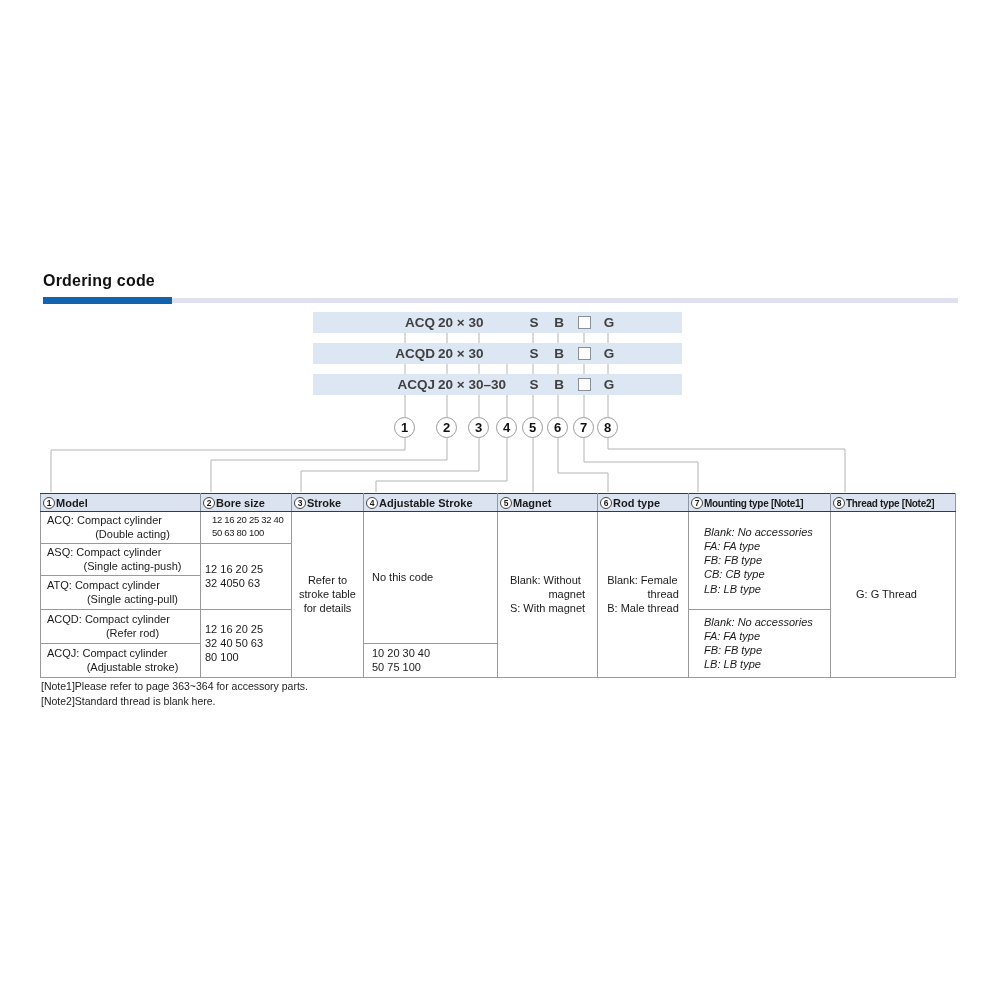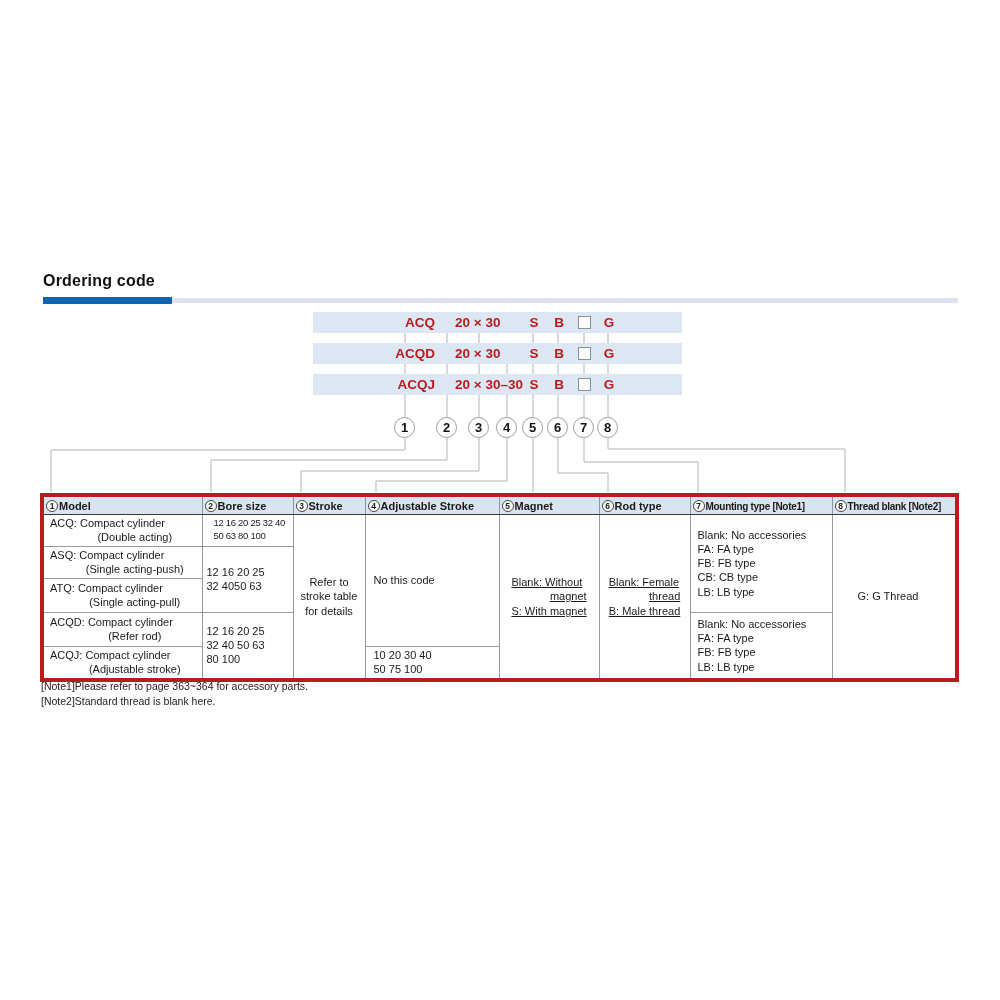--- a/index.html
+++ b/index.html
@@ -6,53 +6,53 @@
   .canvas{position:relative;width:1000px;height:736px;background:#ffffff;
           font-family:"Liberation Sans",sans-serif;color:#1a1a1a;overflow:hidden;}
 
   
   .title{position:absolute;left:43px;top:272px;font-size:16px;font-weight:bold;color:#111;letter-spacing:.2px;}
   .rule-dark{position:absolute;left:43px;top:297px;width:129px;height:7px;background:#1263ae;}
   .rule-light{position:absolute;left:172px;top:298px;width:786px;height:5px;background:#dfe1f2;}
 
   
   .codebar{position:absolute;left:313px;width:369px;height:21px;background:#dce7f3;
-           font-weight:bold;font-size:13.5px;line-height:21px;color:#b91c1c;}
+           font-weight:bold;font-size:13.5px;line-height:21px;color:#404040;}
   .cb-model{position:absolute;left:0;top:0;width:122px;text-align:right;}
-  .cb-size{position:absolute;left:125px;top:0;white-space:nowrap;margin-left:17px;}
+  .cb-size{position:absolute;left:125px;top:0;white-space:nowrap;}
   .cb-seg{position:absolute;top:0;transform:translateX(-50%);}
   .cb-box{position:absolute;left:265px;top:4px;width:11px;height:11px;border:1.5px solid #8a9097;background:#fdfdfd;}
 
   
   .circ{position:absolute;top:417px;width:21px;height:21px;box-sizing:border-box;border:1px solid #9b9b9b;
         border-radius:50%;background:#fff;text-align:center;font-weight:bold;font-size:13px;line-height:19px;color:#111;}
 
   svg.lines{position:absolute;left:0;top:0;pointer-events:none;}
 
   
   .tblwrap{position:absolute;left:40px;top:493px;}
   table{border-collapse:collapse;table-layout:fixed;width:915px;font-size:11px;color:#1a1a1a;}
   th{background:#dce3f0;font-weight:bold;text-align:left;padding:0 2px;height:17px;
      border:1px solid #8f96a3;border-top:1.5px solid #3a3a3a;border-bottom:1.5px solid #3a3a3a;
      white-space:nowrap;overflow:hidden;}
   th.small{font-size:10px;letter-spacing:-.3px;}
   td{border:1px solid #9a9a9a;background:#fff;vertical-align:middle;padding:1px 2px;line-height:1.3;}
-  table{border:4px solid #b91c1c;}
+  table{border:1px solid #b91c1c;}
   .cn{display:inline-block;width:12px;height:12px;box-sizing:border-box;border:1px solid #444;border-radius:50%;
       font-size:8.5px;line-height:10px;text-align:center;font-weight:bold;margin-right:1px;vertical-align:1px;background:#fff;}
   .m-name{display:block;text-align:left;padding-left:4px;white-space:nowrap;}
   .m-sub{display:block;text-align:center;padding-left:24px;white-space:nowrap;}
   td.bore{padding-left:4px;}
   td.bore.sm{font-size:9.5px;letter-spacing:-.3px;padding-left:11px;line-height:1.35;}
   td.stroke{text-align:center;}
   td.adj{padding-left:8px;}
   td.cen{text-align:center;}
-  .blk{display:inline-block;text-align:left;text-decoration:underline;}
+  .blk{display:inline-block;text-align:left;}
   .blk .r{text-align:right;}
-  td.mount{padding-left:7px;}
+  td.mount{padding-left:15px;font-style:italic;}
   td.thread{padding-left:25px;}
 
   .note{position:absolute;left:41px;font-size:10.5px;color:#222;white-space:nowrap;}
 </style>
 </head>
 <body>
 
 <div class="canvas">
 
   <div class="title">Ordering code</div>
@@ -123,21 +123,21 @@
       </colgroup>
       <tbody>
           <tr>
         <th><span class="cn">1</span><span>Model</span></th>
         <th><span class="cn">2</span><span>Bore size</span></th>
         <th><span class="cn">3</span><span>Stroke</span></th>
         <th><span class="cn">4</span><span>Adjustable Stroke</span></th>
         <th><span class="cn">5</span><span>Magnet</span></th>
         <th><span class="cn">6</span><span>Rod type</span></th>
         <th class="small"><span class="cn">7</span><span>Mounting type [Note1]</span></th>
-        <th class="small"><span class="cn">8</span><span>Thread blank [Note2]</span></th>
+        <th class="small"><span class="cn">8</span><span>Thread type [Note2]</span></th>
       </tr>
       <tr style="height:31px;">
         <td>
           <span class="m-name">ACQ: Compact cylinder</span>
           <span class="m-sub">(Double acting)</span>
         </td>
         <td class="bore sm">
           <div>12 16 20 25 32 40</div>
               <div>50 63 80 100</div>
         </td>

